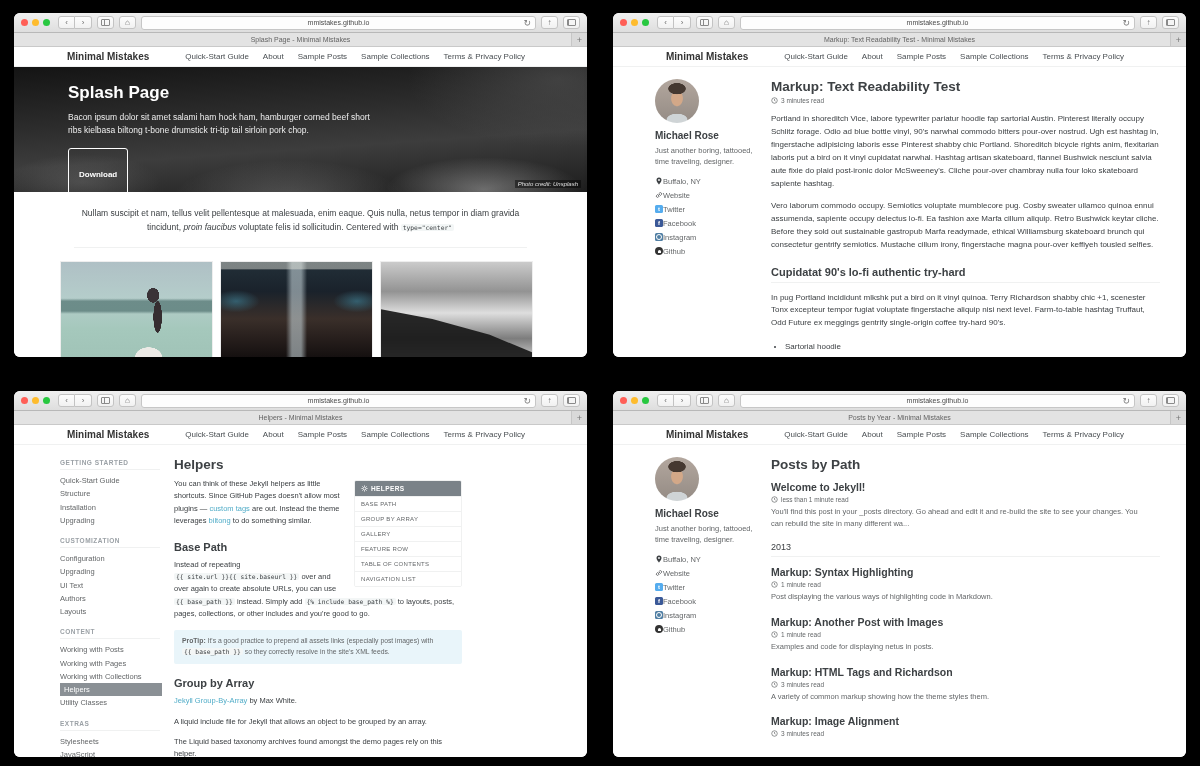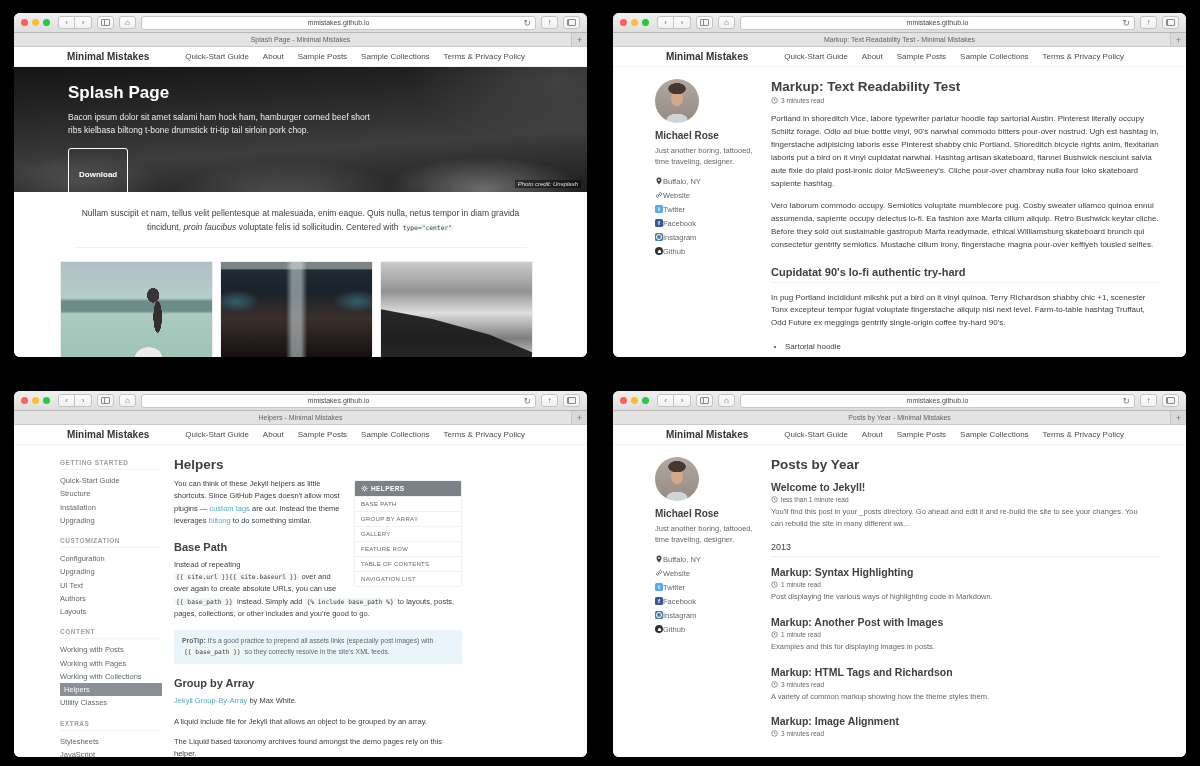--- a/index.html
+++ b/index.html
@@ -455,21 +455,21 @@
         <div class="a-link">
             <span class="sq ig"></span>
             <span>Instagram</span>
           </div>
         <div class="a-link">
             <span class="gh"></span>
             <span>Github</span>
           </div>
       </div>
       <div class="main-col">
-        <h1 class="page-h1">Posts by Year</h1>
+        <h1 class="page-h1">Posts by Path</h1>
         <div class="post">
           <div class="post-title">Welcome to Jekyll!</div>
           <div class="meta">
               <svg width="7" height="7" viewBox="0 0 16 16">
                 <circle cx="8" cy="8" r="6.3" fill="none" stroke="currentColor" stroke-width="1.6"></circle>
                 <path d="M8 4.5V8l2.4 1.5" fill="none" stroke="currentColor" stroke-width="1.6"></path>
               </svg>
               <span>less than 1 minute read</span>
             </div>
           <div class="post-excerpt">You'll find this post in your _posts directory. Go ahead and edit it and re-build the site to see your changes. You can rebuild the site in many different wa...</div>
@@ -488,21 +488,21 @@
         </div>
         <div class="post">
           <div class="post-title">Markup: Another Post with Images</div>
           <div class="meta">
               <svg width="7" height="7" viewBox="0 0 16 16">
                 <circle cx="8" cy="8" r="6.3" fill="none" stroke="currentColor" stroke-width="1.6"></circle>
                 <path d="M8 4.5V8l2.4 1.5" fill="none" stroke="currentColor" stroke-width="1.6"></path>
               </svg>
               <span>1 minute read</span>
             </div>
-          <div class="post-excerpt">Examples and this for displaying images in posts.</div>
+          <div class="post-excerpt">Examples and code for displaying netus in posts.</div>
         </div>
         <div class="post">
           <div class="post-title">Markup: HTML Tags and Richardson</div>
           <div class="meta">
               <svg width="7" height="7" viewBox="0 0 16 16">
                 <circle cx="8" cy="8" r="6.3" fill="none" stroke="currentColor" stroke-width="1.6"></circle>
                 <path d="M8 4.5V8l2.4 1.5" fill="none" stroke="currentColor" stroke-width="1.6"></path>
               </svg>
               <span>3 minutes read</span>
             </div>

